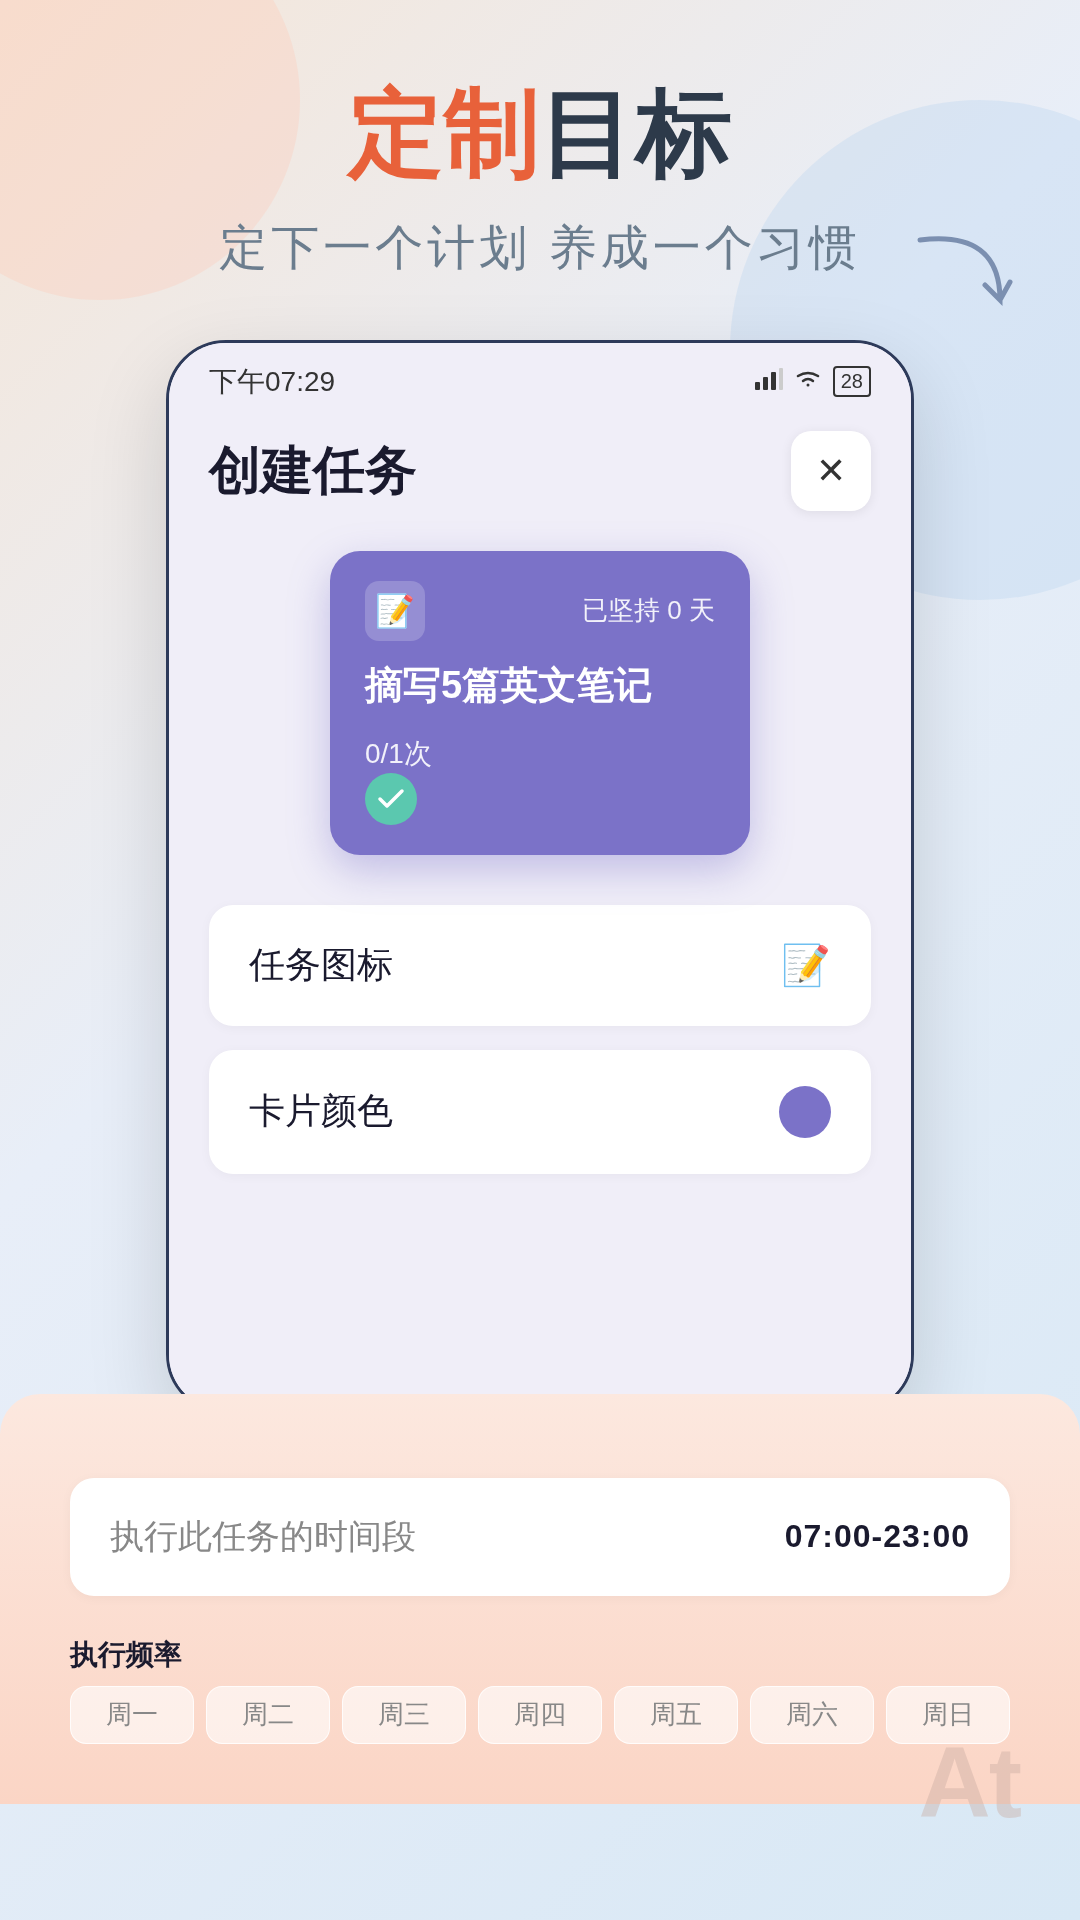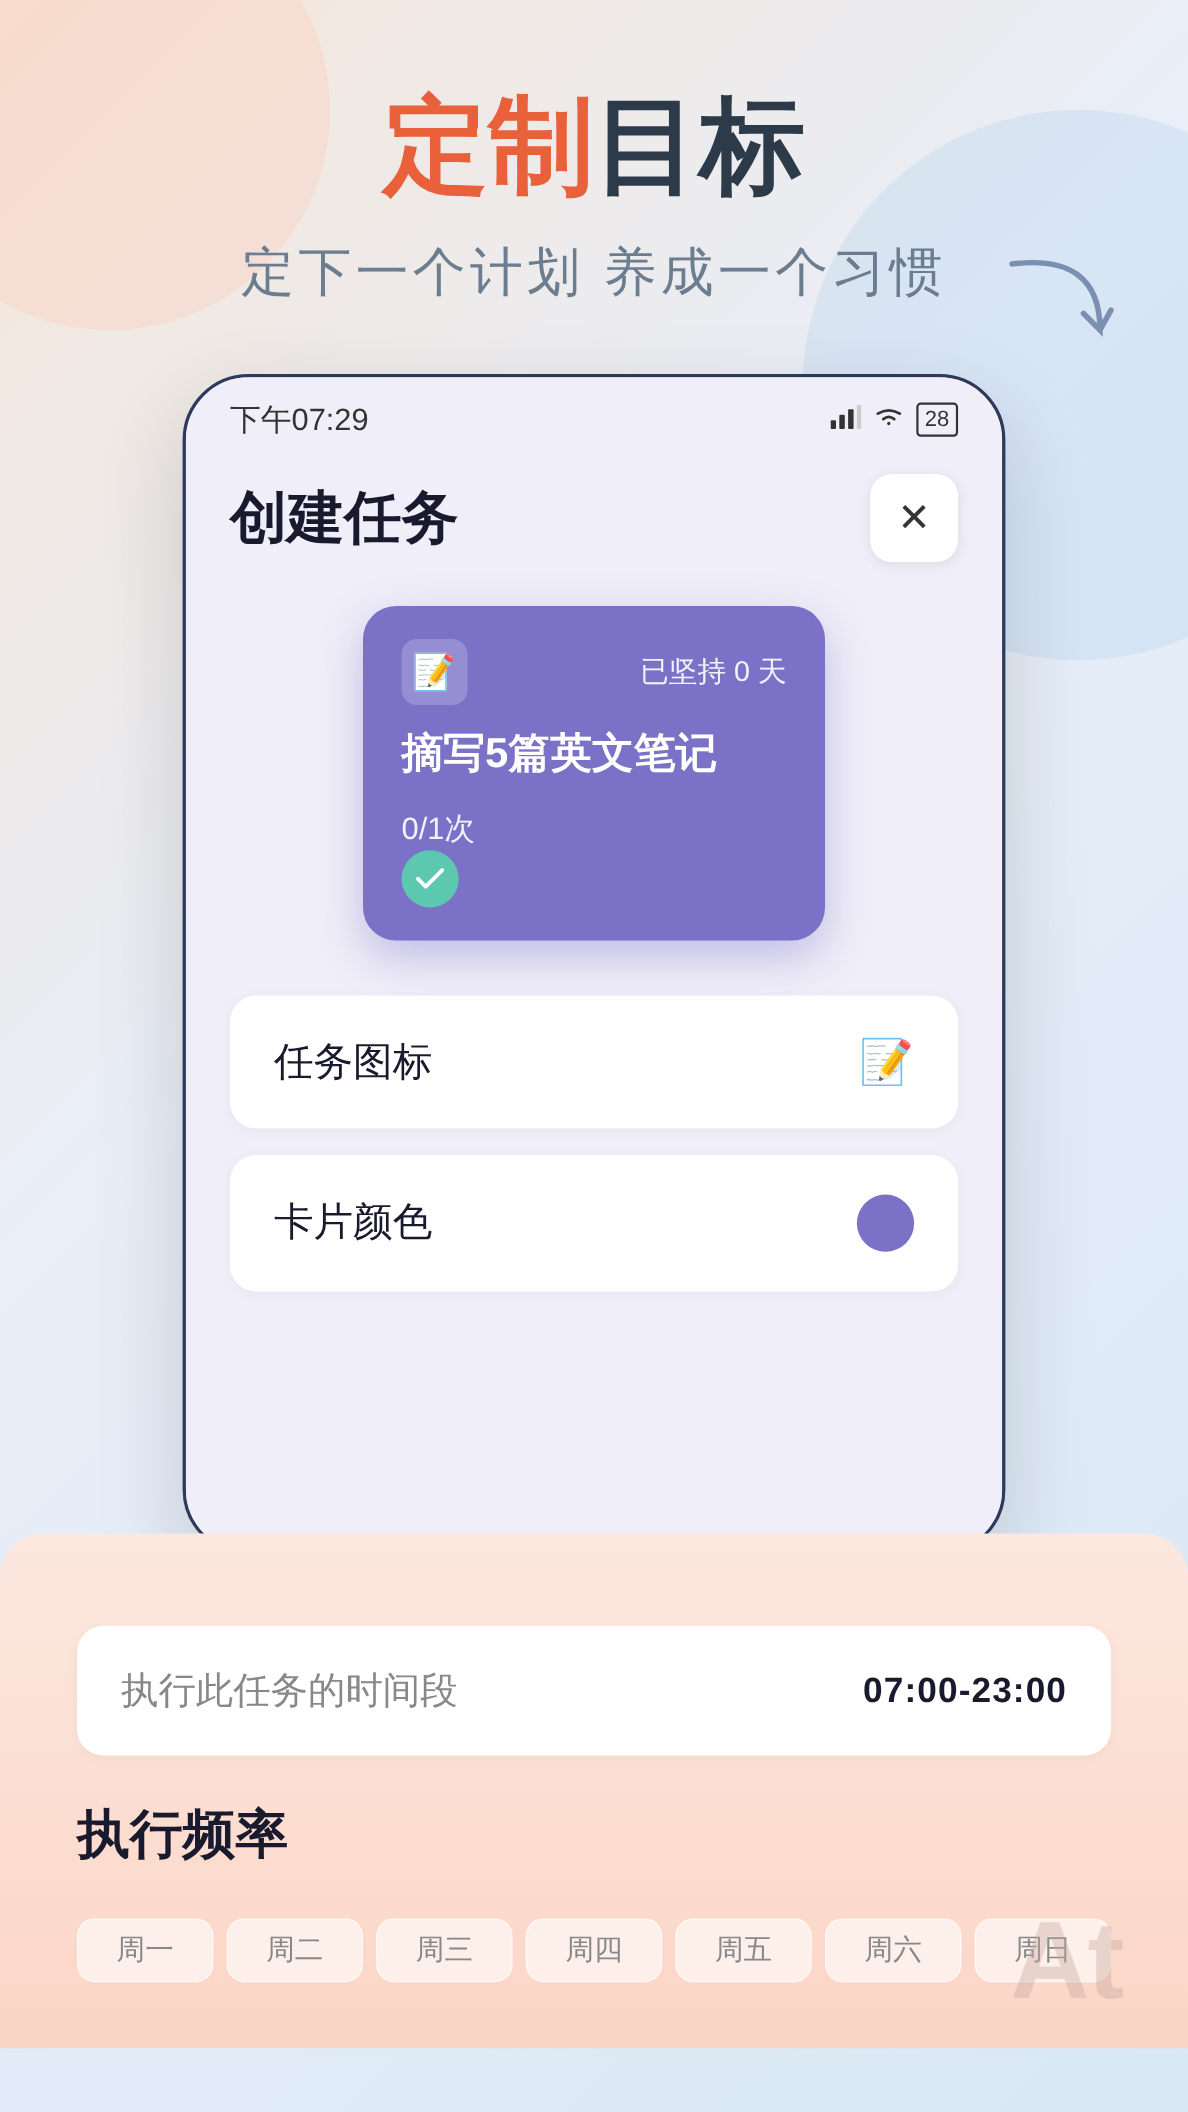--- a/index.html
+++ b/index.html
@@ -308,24 +308,24 @@
       color: #1a1a2e;
       font-weight: 600;
       letter-spacing: 1px;
     }
 
     .frequency-section {
       margin-top: 10px;
     }
 
     .frequency-title {
-      font-size: 48px;
+      font-size: 28px;
       color: #1a1a2e;
       font-weight: 600;
-      margin-bottom: 44px;
+      margin-bottom: 12px;
     }
 
     .weekday-row {
       display: flex;
       justify-content: space-between;
       gap: 12px;
     }
 
     .weekday-btn {
       flex: 1;

